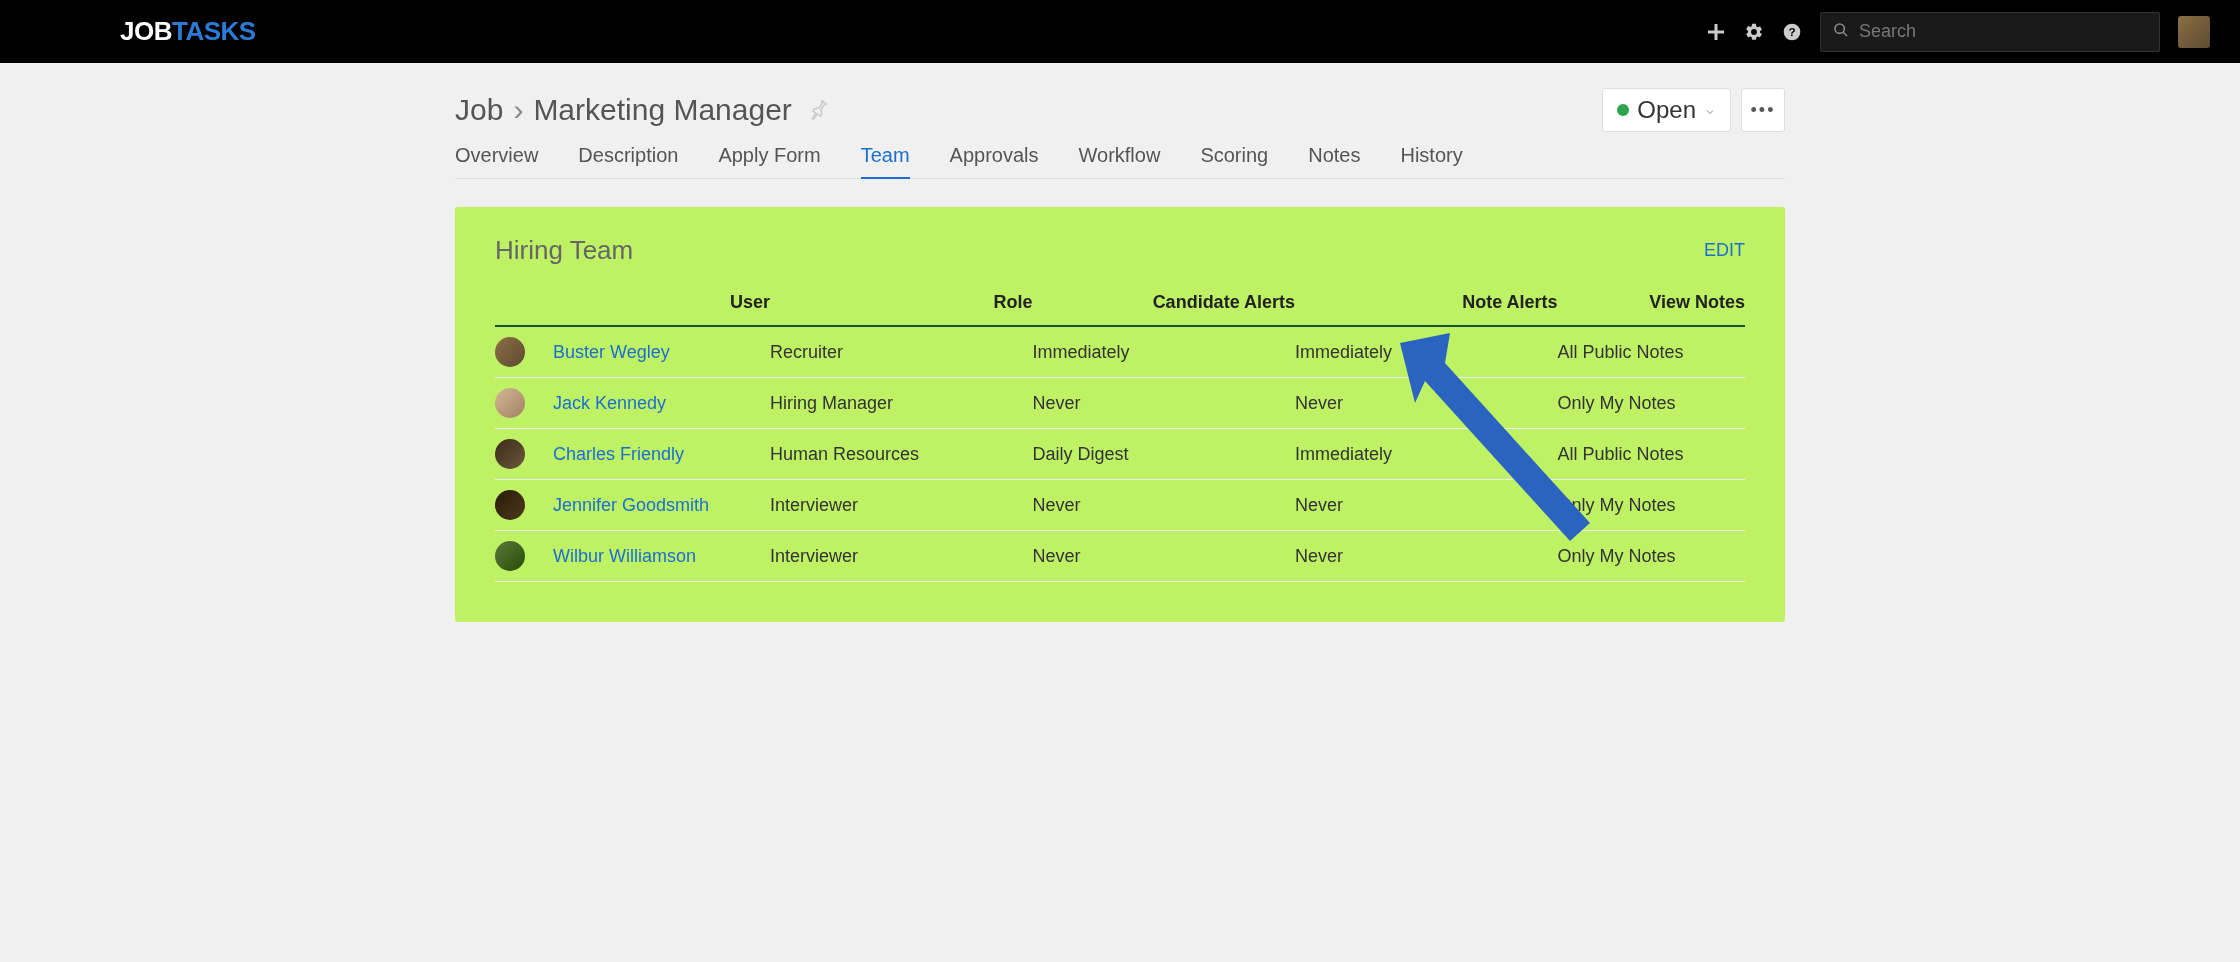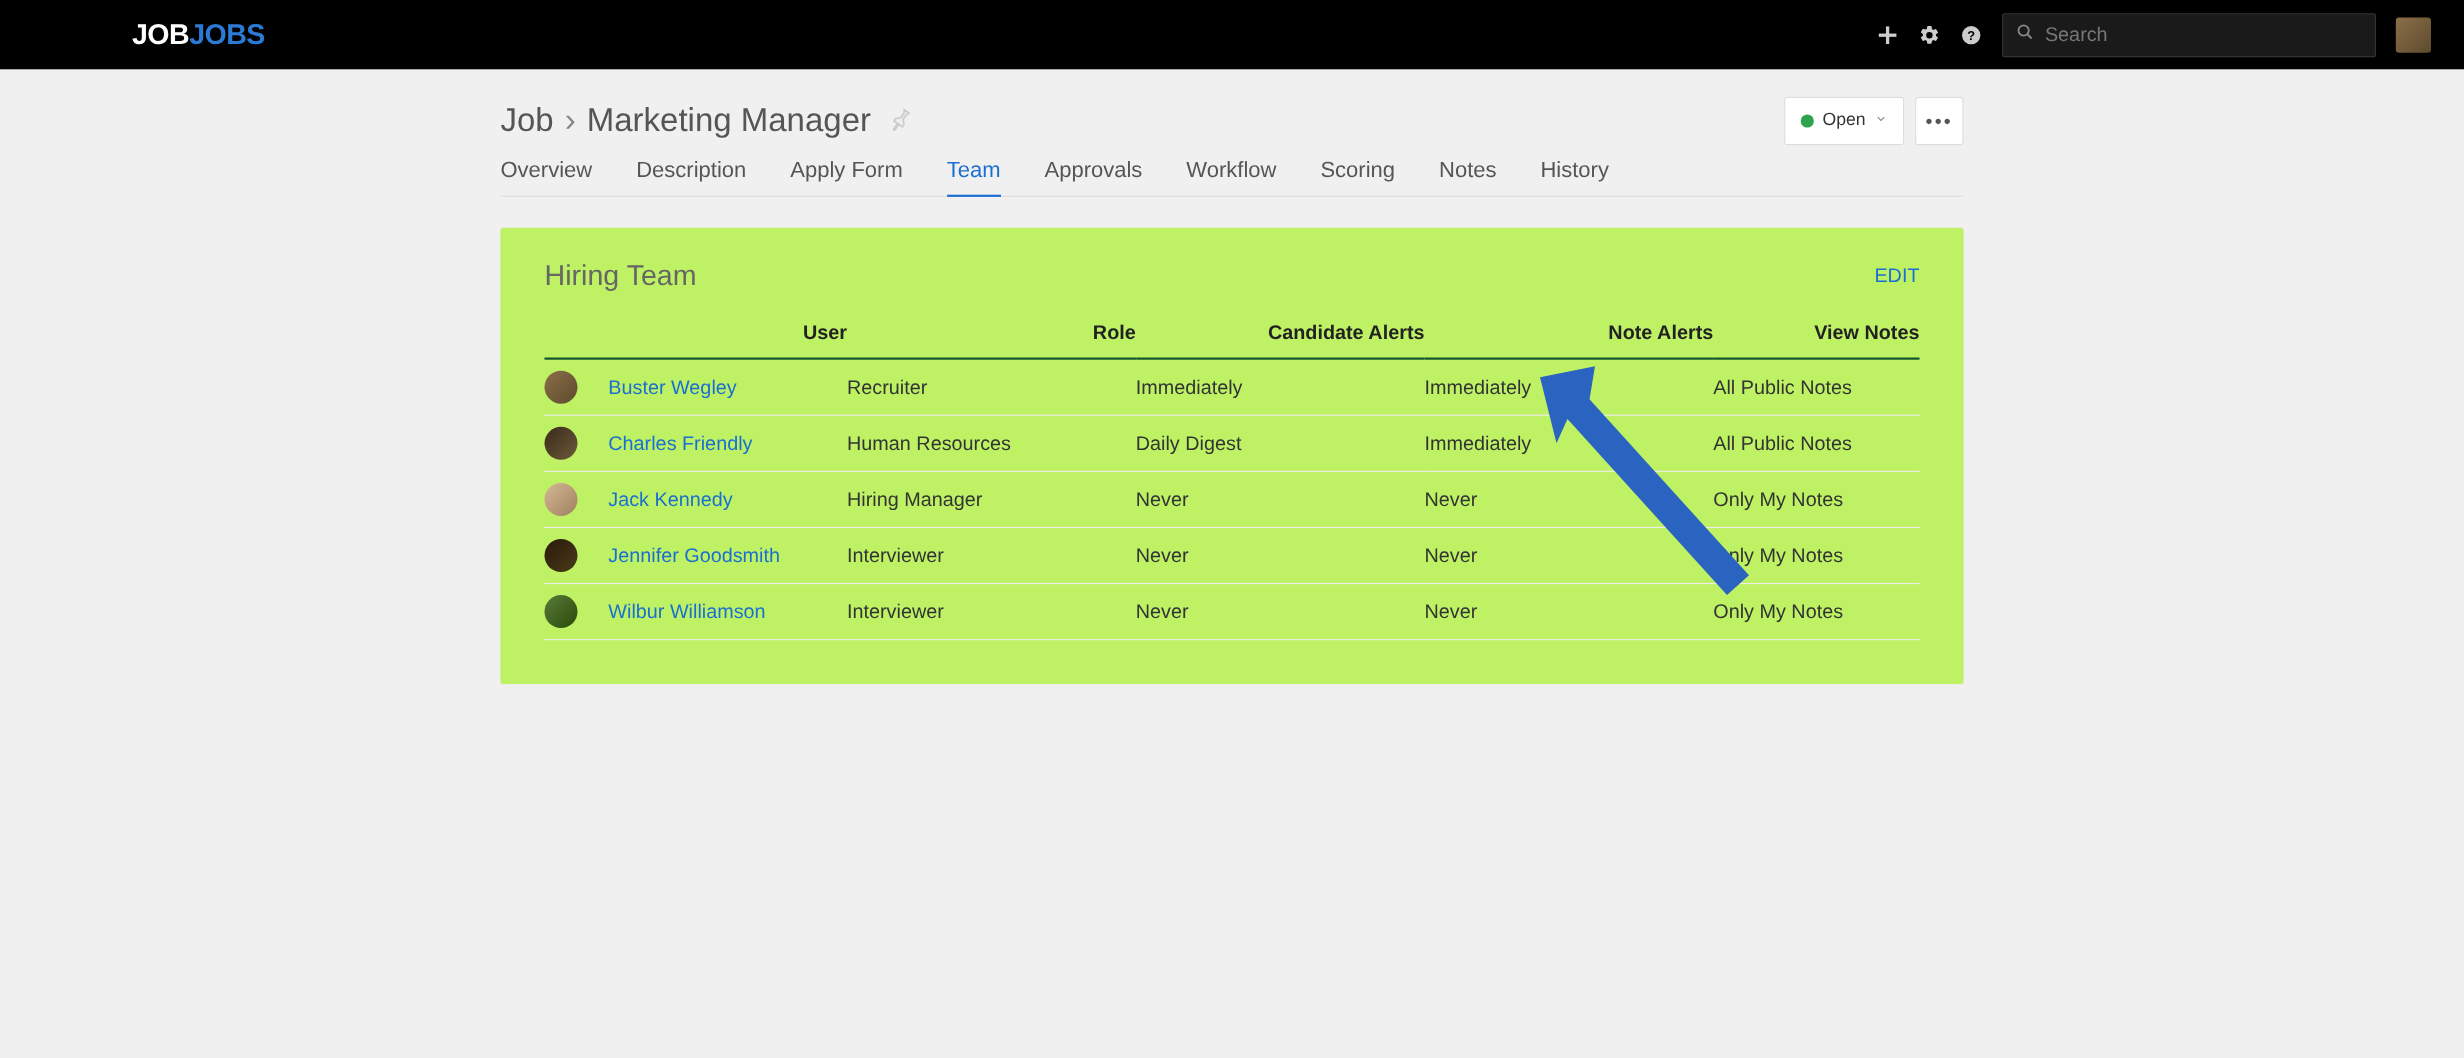--- a/index.html
+++ b/index.html
@@ -23,21 +23,21 @@
     
     
     .container { max-width: 1330px; margin: 0 auto; padding: 25px 0 0 0; }
     
     
     .breadcrumb-row { display: flex; align-items: center; justify-content: space-between; padding: 0 0 12px 0; }
     .breadcrumb { display: flex; align-items: center; gap: 10px; font-size: 30px; color: #555; font-weight: 400; }
     .breadcrumb-sep { color: #888; }
     .pin-icon { color: #ccc; margin-left: 6px; cursor: pointer; }
     .breadcrumb-actions { display: flex; gap: 10px; }
-    .status-btn { background: #fff; border: 1px solid #ddd; border-radius: 3px; height: 44px; padding: 0 14px; display: flex; align-items: center; gap: 8px; font-size: 16px; cursor: pointer; }
+    .status-btn { background: #fff; border: 1px solid #ddd; border-radius: 3px; height: 44px; padding: 0 14px; display: flex; align-items: center; gap: 8px; font-size: 24px; cursor: pointer; }
     .status-dot { width: 12px; height: 12px; border-radius: 50%; background: #2ea44f; }
     .chevron-down { color: #888; }
     .more-btn { background: #fff; border: 1px solid #ddd; border-radius: 3px; width: 44px; height: 44px; display: flex; align-items: center; justify-content: center; cursor: pointer; font-size: 18px; letter-spacing: 2px; color: #555; }
     
     
     .tabs { display: flex; gap: 40px; border-bottom: 1px solid #ddd; text-align: center; }
     .tab { font-size: 20px; color: #555; padding: 0 0 10px 0; cursor: pointer; border-bottom: 2px solid transparent; margin-bottom: -1px; }
     .tab.active { color: #1a6fd1; border-bottom-color: #1a6fd1; }
     
     
@@ -68,21 +68,21 @@
     
     
     .arrow-annot { position: absolute; pointer-events: none; }
   </style>
 </head>
 <body>
 
 <div class="topbar">
   <div class="logo">
     <span class="logo-job">JOB</span>
-      <span class="logo-score">JOBS</span>
+      <span class="logo-score">TASKS</span>
   </div>
   <div class="topbar-right">
     <span class="icon-btn">
       <svg width="20" height="20" viewBox="0 0 20 20" fill="currentColor">
           <rect x="8.5" y="2" width="3" height="16"></rect>
           <rect x="2" y="8.5" width="16" height="3"></rect>
         </svg>
     </span>
     <span class="icon-btn">
       <svg width="20" height="20" viewBox="0 0 24 24" fill="currentColor">
@@ -170,44 +170,44 @@
               </div>
             </td>
             <td>Recruiter</td>
             <td>Immediately</td>
             <td>Immediately</td>
             <td>All Public Notes</td>
           </tr>
           <tr>
             <td>
               <div class="user-cell">
+                <div class="user-avatar ua-2"></div>
+                <a class="user-link">Jack Kennedy</a>
+              </div>
+            </td>
+            <td>Hiring Manager</td>
+            <td>Never</td>
+            <td>Never</td>
+            <td>Only My Notes</td>
+          </tr>
+          <tr>
+            <td>
+              <div class="user-cell">
                 <div class="user-avatar ua-1"></div>
                 <a class="user-link">Charles Friendly</a>
               </div>
             </td>
             <td>Human Resources</td>
             <td>Daily Digest</td>
             <td>Immediately</td>
             <td>All Public Notes</td>
           </tr>
           <tr>
             <td>
               <div class="user-cell">
-                <div class="user-avatar ua-2"></div>
-                <a class="user-link">Jack Kennedy</a>
-              </div>
-            </td>
-            <td>Hiring Manager</td>
-            <td>Never</td>
-            <td>Never</td>
-            <td>Only My Notes</td>
-          </tr>
-          <tr>
-            <td>
-              <div class="user-cell">
                 <div class="user-avatar ua-3"></div>
                 <a class="user-link">Jennifer Goodsmith</a>
               </div>
             </td>
             <td>Interviewer</td>
             <td>Never</td>
             <td>Never</td>
             <td>Only My Notes</td>
           </tr>
           <tr>

